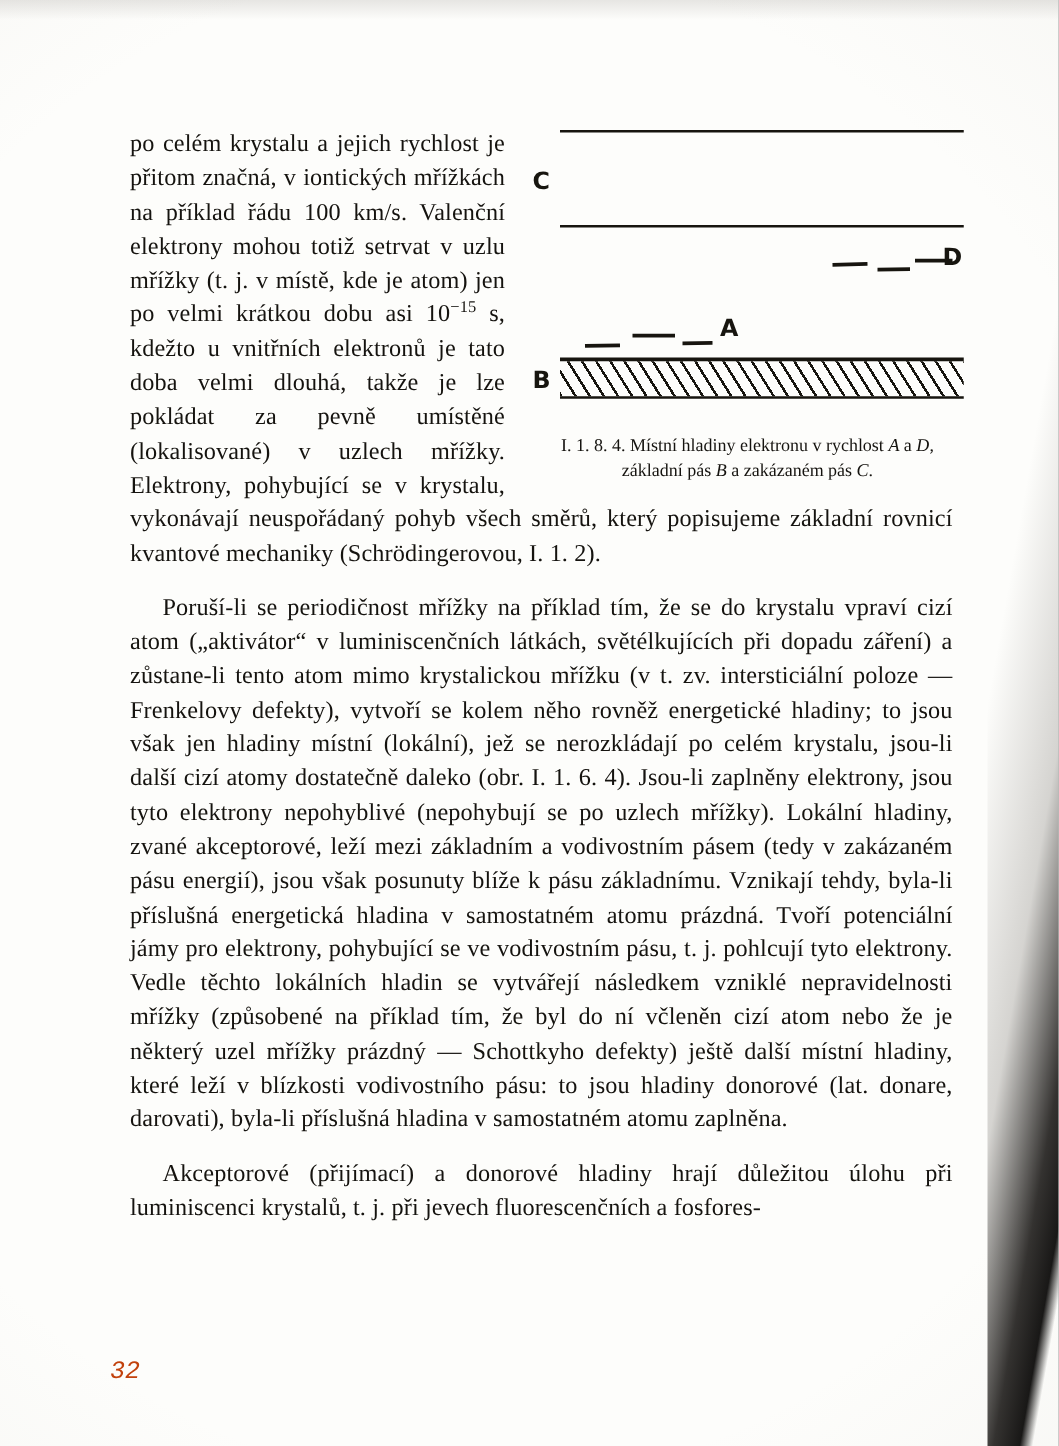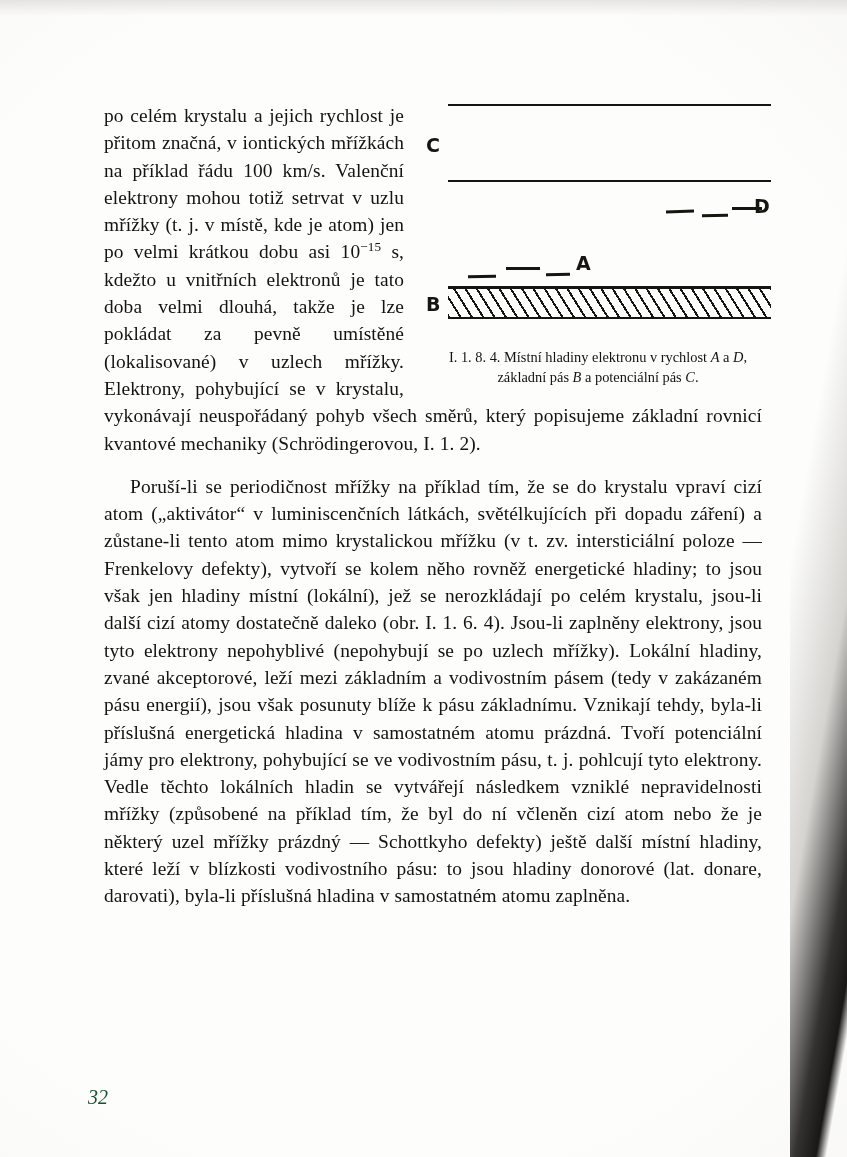--- a/index.html
+++ b/index.html
@@ -151,21 +151,22 @@
     color: #15130f;
   }
   #figure-caption .it { font-style: italic; }
 
   #page-number {
     position: absolute;
     left: 88px;
     top: 1086px;
     font-size: 20px;
     font-style: italic;
-    color: #14532d;
+    color: #c2410c;
+    font-family: Liberation Mono, monospace;
   }
 
   sup { font-size: 0.68em; vertical-align: super; line-height: 0; }
 </style>
 </head>
 <body>
 
 <div id="page">
 
   <div id="paper-tone"></div>
@@ -189,24 +190,25 @@
 
         <div class="dash" id="a1"></div>
         <div class="dash" id="a2"></div>
         <div class="dash" id="a3"></div>
         <div class="lvl-label" id="label-a">A</div>
 
         <div id="band-hatched"></div>
         <div class="lvl-label" id="label-b">B</div>
       </div>
 
-      <div id="figure-caption"><span>I. 1. 8. 4.</span><span> Místní hladiny elektronu v rychlost </span><span class="it">A</span><span> a </span><span class="it">D</span><span>, základní pás </span><span class="it">B</span><span> a potenciální pás </span><span class="it">C</span><span>.</span></div>
+      <div id="figure-caption"><span>I. 1. 8. 4.</span><span> Místní hladiny elektronu v rychlost </span><span class="it">A</span><span> a </span><span class="it">D</span><span>, základní pás </span><span class="it">B</span><span> a zakázaném pás </span><span class="it">C</span><span>.</span></div>
     </div>
 
     <p class="body-text"><span>po celém krystalu a jejich rychlost je přitom značná, v iontických mřížkách na příklad řádu 100 km/s. Valenční elektrony mohou totiž setrvat v uzlu mřížky (t. j. v místě, kde je atom) jen po velmi krátkou dobu asi 10</span><sup>−15</sup><span> s, kdežto u vnitřních elektronů je tato doba velmi dlouhá, takže je lze pokládat za pevně umístěné (lokalisované) v uzlech mřížky. Elektrony, pohybující se v krystalu, vykonávají neuspořádaný pohyb všech směrů, který popisujeme základní rovnicí kvantové mechaniky (Schrödingerovou, I. 1. 2).</span></p>
 
     <p class="body-text indent"><span>Poruší-li se periodičnost mřížky na příklad tím, že se do krystalu vpraví cizí atom (</span><span class="it">„aktivátor“</span><span> v luminiscenčních látkách, světélkujících při dopadu záření) a zůstane-li tento atom mimo krystalickou mřížku (v t. zv. intersticiální poloze — Frenkelovy defekty), vytvoří se kolem něho rovněž energetické hladiny; to jsou však jen </span><span class="it">hladiny místní</span><span> (lokální), jež se nerozkládají po celém krystalu, jsou-li další cizí atomy dostatečně daleko (obr. I. 1. 6. 4). Jsou-li zaplněny elektrony, jsou tyto elektrony nepohyblivé (nepohybují se po uzlech mřížky). </span><span class="it">Lokální hladiny</span><span>, zvané </span><span class="it">akceptorové</span><span>, leží mezi základním a vodivostním pásem (tedy v zakázaném pásu energií), jsou však posunuty blíže k pásu základnímu. Vznikají tehdy, byla-li příslušná energetická hladina v samostatném atomu prázdná. Tvoří potenciální jámy pro elektrony, pohybující se ve vodivostním pásu, t. j. pohlcují tyto elektrony. Vedle těchto lokálních hladin se vytvářejí následkem vzniklé nepravidelnosti mřížky (způsobené na příklad tím, že byl do ní včleněn cizí atom nebo že je některý uzel mřížky prázdný — Schottkyho defekty) ještě další místní hladiny, které leží v blízkosti vodivostního pásu: to jsou </span><span class="it">hladiny donorové</span><span> (lat. donare, darovati), byla-li příslušná hladina v samostatném atomu zaplněna.</span></p>
 
+    <p class="body-text indent">Akceptorové (přijímací) a donorové hladiny hrají důležitou úlohu při luminiscenci krystalů, t. j. při jevech fluorescenčních a fosfores-</p>
 
   </div>
 
   <div id="page-number">32</div>
 </div>
 
 </body></html>

